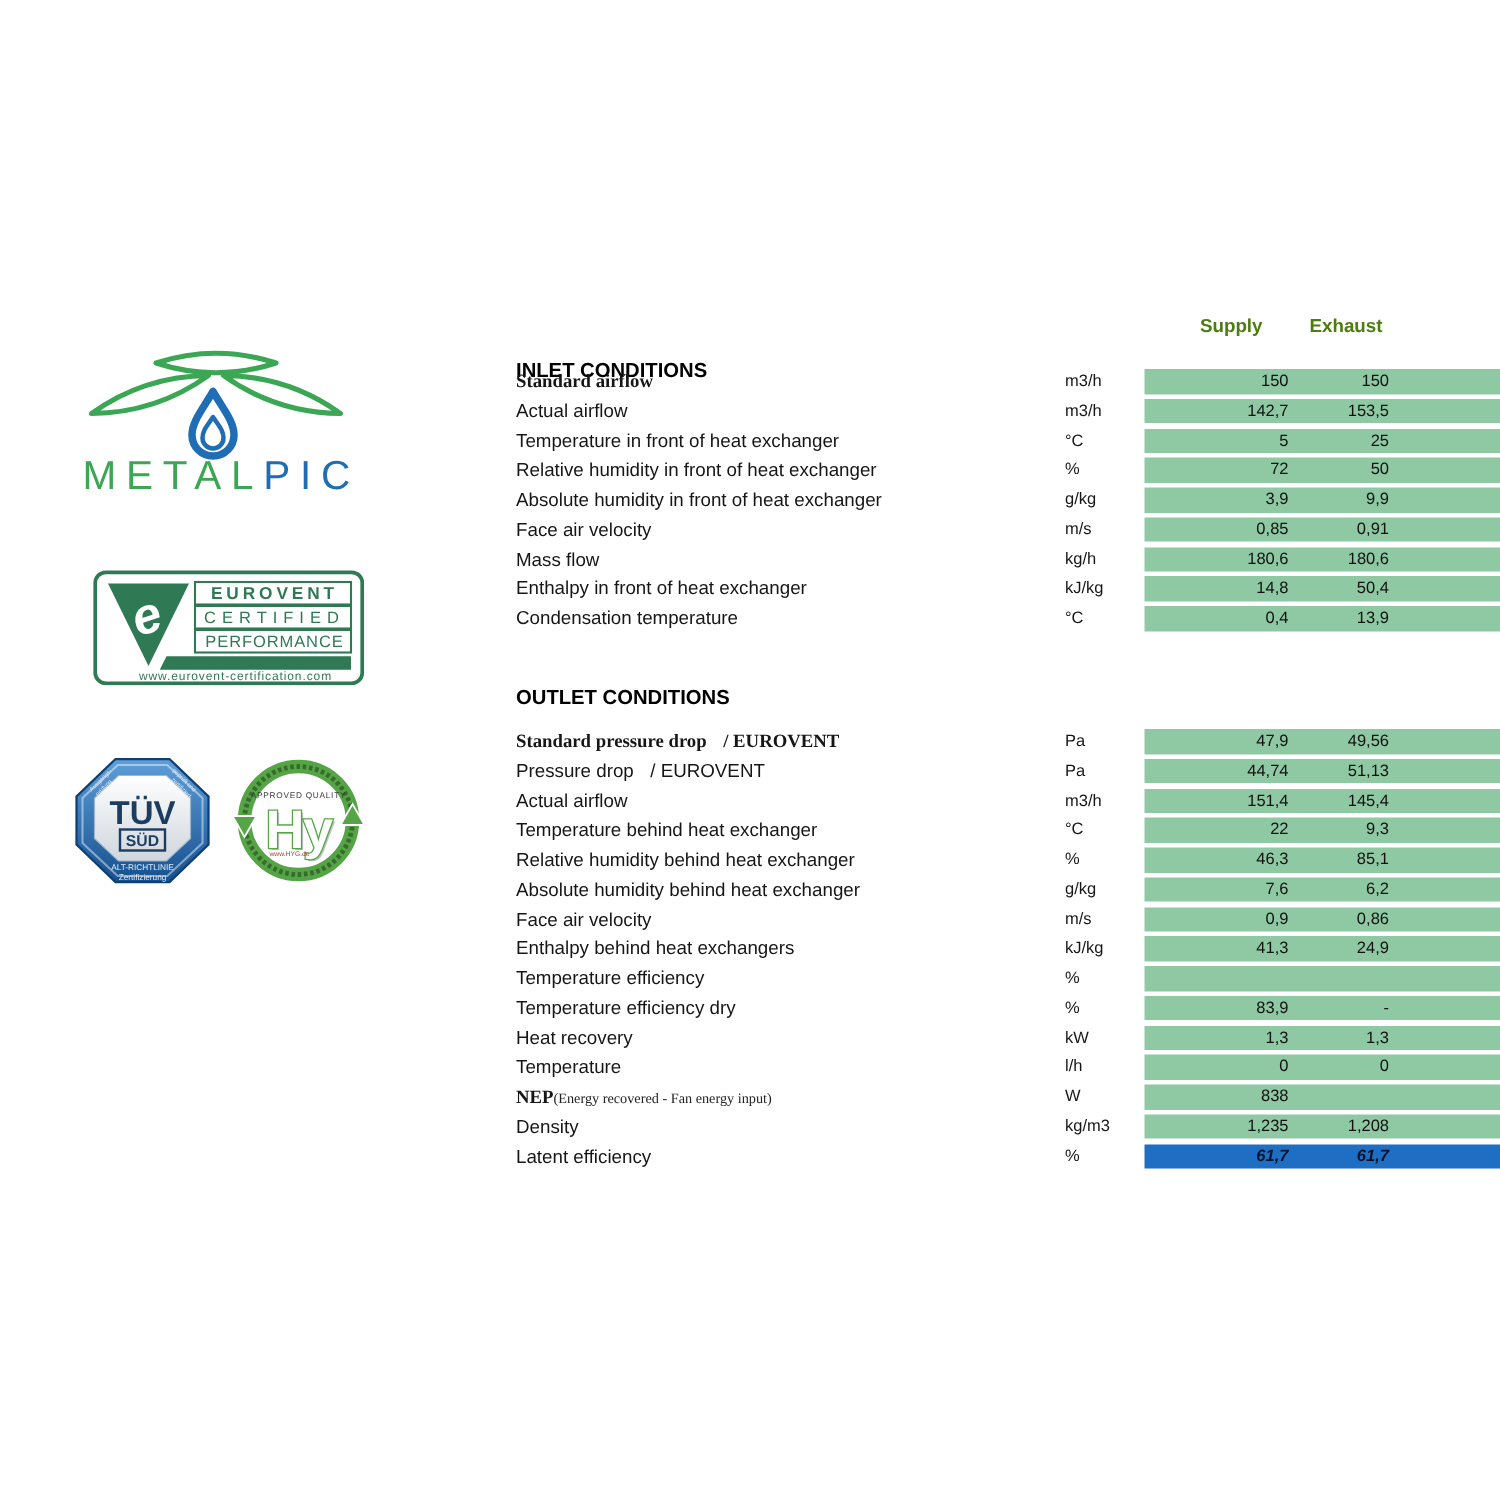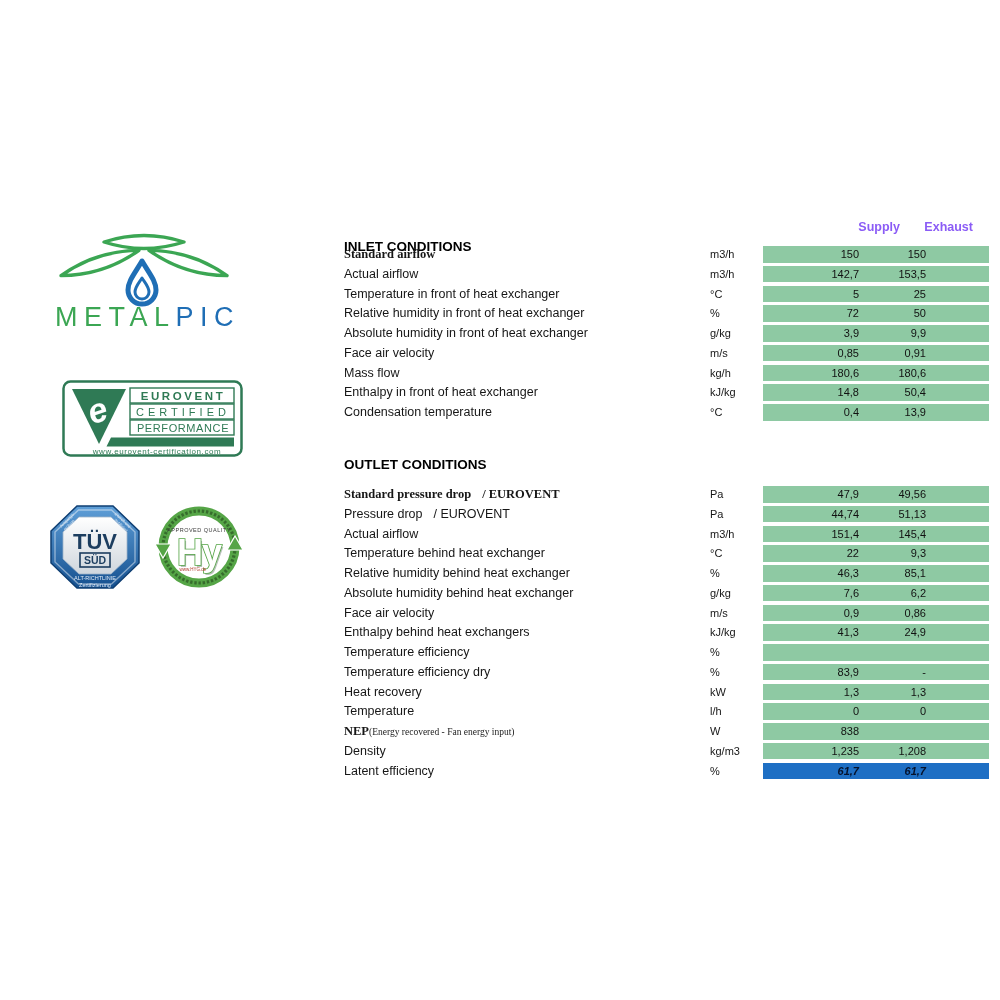--- a/index.html
+++ b/index.html
@@ -14,22 +14,22 @@
   .logo.hy{left:151px;top:504px;}
 
   .section-title{
     position:absolute;left:344px;font-size:13.5px;font-weight:bold;color:#000;
     white-space:nowrap;line-height:15px;
   }
   #inlet-title{top:219px;margin-top:20px;}
   #outlet-title{top:457px;}
 
   .col-head{
-    position:absolute;top:220px;width:100px;text-align:right;
-    font-size:12.5px;font-weight:bold;color:#8b5cf6;line-height:15px;
+    position:absolute;top:210px;width:100px;text-align:left;
+    font-size:12.5px;font-weight:bold;color:#4d7c0f;line-height:15px;
   }
   #supply-head{left:800px;}
   #exhaust-head{left:873px;}
 
   .rows{position:absolute;left:344px;width:656px;}
   #inlet-rows{top:246px;}
   #outlet-rows{top:486px;}
 
   .trow{position:relative;height:19.75px;}
   .tlabel{
@@ -39,20 +39,21 @@
   .tlabel.bold{font-weight:bold;font-family:Liberation Serif, serif;}
   .tlabel .suffix{margin-left:11px;}
   .tlabel .note{font-size:9.5px;font-weight:normal;color:#222;}
   .tunit{
     position:absolute;left:366px;top:0;font-size:11px;line-height:17px;color:#161616;
     white-space:nowrap;
   }
   .tbar{
     position:absolute;left:419px;top:0;width:226px;height:16.5px;
     background:var(--row-green,#8EC9A3);
+    padding-left:12px;
   }
   .tbar.highlight{background:var(--row-blue,#1E6FC4);}
   .tbar.highlight .tval{font-weight:bold;font-style:italic;color:#05122b;}
   .tval{
     position:absolute;top:0;height:16.5px;line-height:16.5px;font-size:11px;
     text-align:right;color:#111;
   }
   .tval.sup{left:0;width:96px;}
   .tval.exh{left:96px;width:67px;}
 </style>

